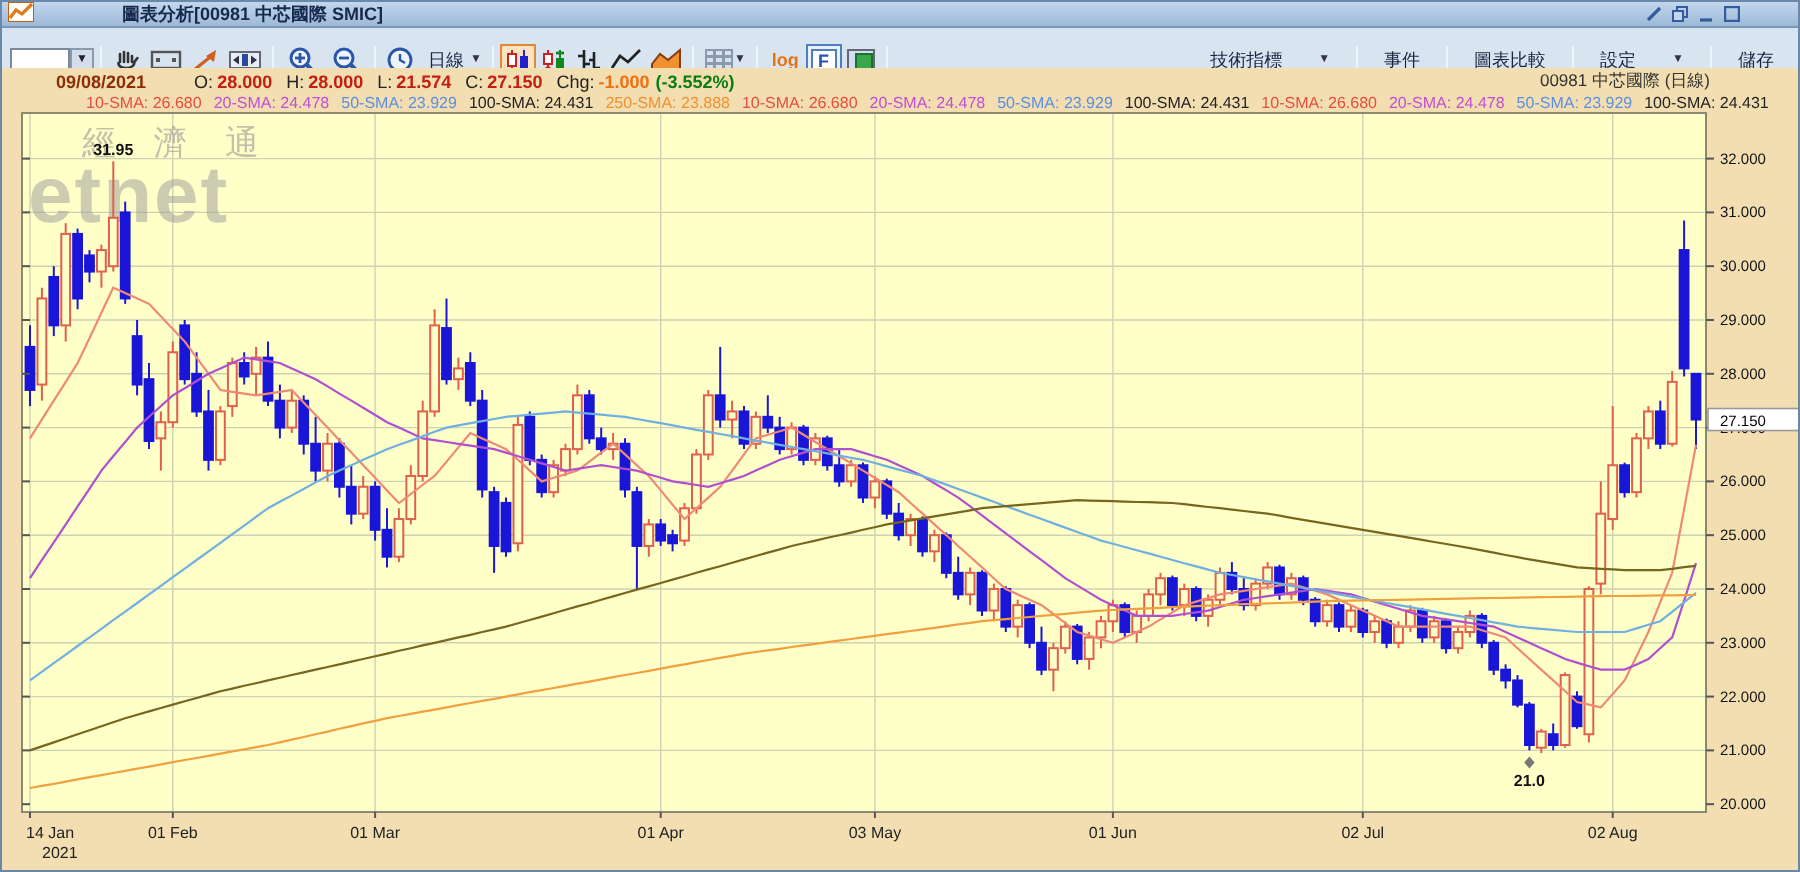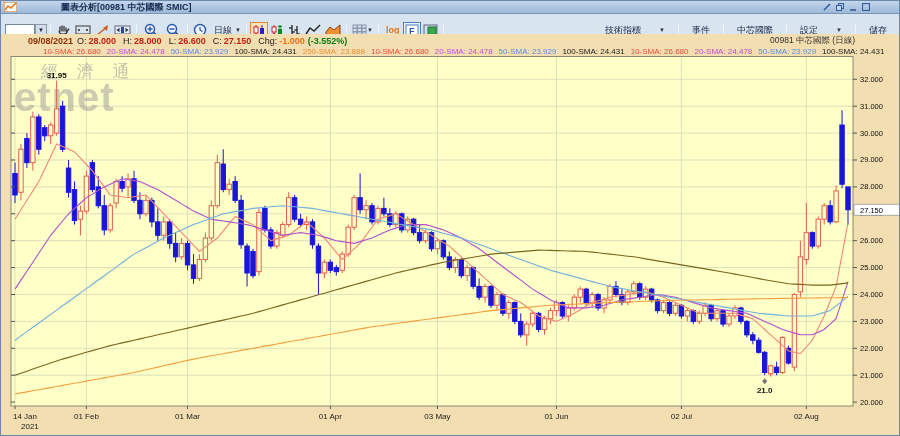--- a/index.html
+++ b/index.html
@@ -26,21 +26,21 @@
     color:#223;display:flex;align-items:center;justify-content:center;padding:0;}
   .tb-text{font-size:9px;color:#1a2540;white-space:nowrap;padding:0 3px;}
   .log-text{font-size:9px;font-weight:bold;color:#e87410;padding:0 2px;text-align:center;}
   .menu-item{font-size:9px;color:#1a2540;white-space:nowrap;padding:0 10px;display:flex;align-items:center;gap:18px;}
   .menu-arrow{font-size:6px;color:#334;}
   .spacer{flex:1;}
   
   .infobar{position:absolute;left:0;top:33px;width:100%;height:13px;background:#f2deb0;
     font-size:9px;color:#111;display:flex;align-items:center;padding-left:27px;white-space:nowrap;}
   .infobar b.v{color:#c41e12;font-weight:bold;margin-right:7px;}
-  .infobar .d{color:#8c2f08;font-weight:bold;margin-right:4px;}
+  .infobar .d{color:#8c2f08;font-weight:bold;margin-right:24px;}
   .infobar .lb{color:#222;margin-right:2px;}
   .chg-v{color:#ee7011;font-weight:bold;margin-right:3px;text-align:right;}
   .chg-p{color:#0b7d14;font-weight:bold;}
   .series-title{position:absolute;right:44px;top:0;height:13px;display:flex;align-items:center;
     font-size:8.5px;color:#333;font-weight:normal;text-align:right;}
   .smabar{position:absolute;left:12px;top:46px;width:100%;height:9px;background:#f2deb0;
     font-size:8px;line-height:9px;padding-left:30px;white-space:nowrap;overflow:hidden;}
   .smabar .lg{margin-right:6px;}
   
   #chart-svg{position:absolute;left:0;top:55px;}
@@ -220,41 +220,41 @@
     <span class="menu-item">
       <span>技術指標</span>
         <span class="menu-arrow">▼</span>
     </span>
     <span class="sep"></span>
     <span class="menu-item">
       <span>事件</span>
     </span>
     <span class="sep"></span>
     <span class="menu-item">
-      <span>中芯國際</span>
+      <span>圖表比較</span>
     </span>
     <span class="sep"></span>
     <span class="menu-item">
       <span>設定</span>
         <span class="menu-arrow">▼</span>
     </span>
     <span class="sep"></span>
     <span class="menu-item">
       <span>儲存</span>
     </span>
   </div>
 
   <div class="infobar">
     <span class="d">09/08/2021</span>
     <span class="lb">O:</span>
       <b class="v">28.000</b>
     <span class="lb">H:</span>
       <b class="v">28.000</b>
     <span class="lb">L:</span>
-      <b class="v">26.600</b>
+      <b class="v">21.574</b>
     <span class="lb">C:</span>
       <b class="v">27.150</b>
     <span class="lb">Chg:</span>
     <span class="chg-v">-1.000</span>
     <span class="chg-p">(-3.552%)</span>
     <span class="series-title">00981  中芯國際 (日線)</span>
   </div>
 
   <div class="smabar"><span class="lg" style="color: rgb(232, 77, 61);">10-SMA: 26.680</span><span class="lg" style="color: rgb(194, 78, 212);">20-SMA: 24.478</span><span class="lg" style="color: rgb(91, 143, 224);">50-SMA: 23.929</span><span class="lg" style="color: rgb(34, 34, 34);">100-SMA: 24.431</span><span class="lg" style="color: rgb(240, 144, 48);">250-SMA: 23.888</span><span class="lg" style="color: rgb(232, 77, 61);">10-SMA: 26.680</span><span class="lg" style="color: rgb(194, 78, 212);">20-SMA: 24.478</span><span class="lg" style="color: rgb(91, 143, 224);">50-SMA: 23.929</span><span class="lg" style="color: rgb(34, 34, 34);">100-SMA: 24.431</span><span class="lg" style="color: rgb(232, 77, 61);">10-SMA: 26.680</span><span class="lg" style="color: rgb(194, 78, 212);">20-SMA: 24.478</span><span class="lg" style="color: rgb(91, 143, 224);">50-SMA: 23.929</span><span class="lg" style="color: rgb(34, 34, 34);">100-SMA: 24.431</span></div>
 

